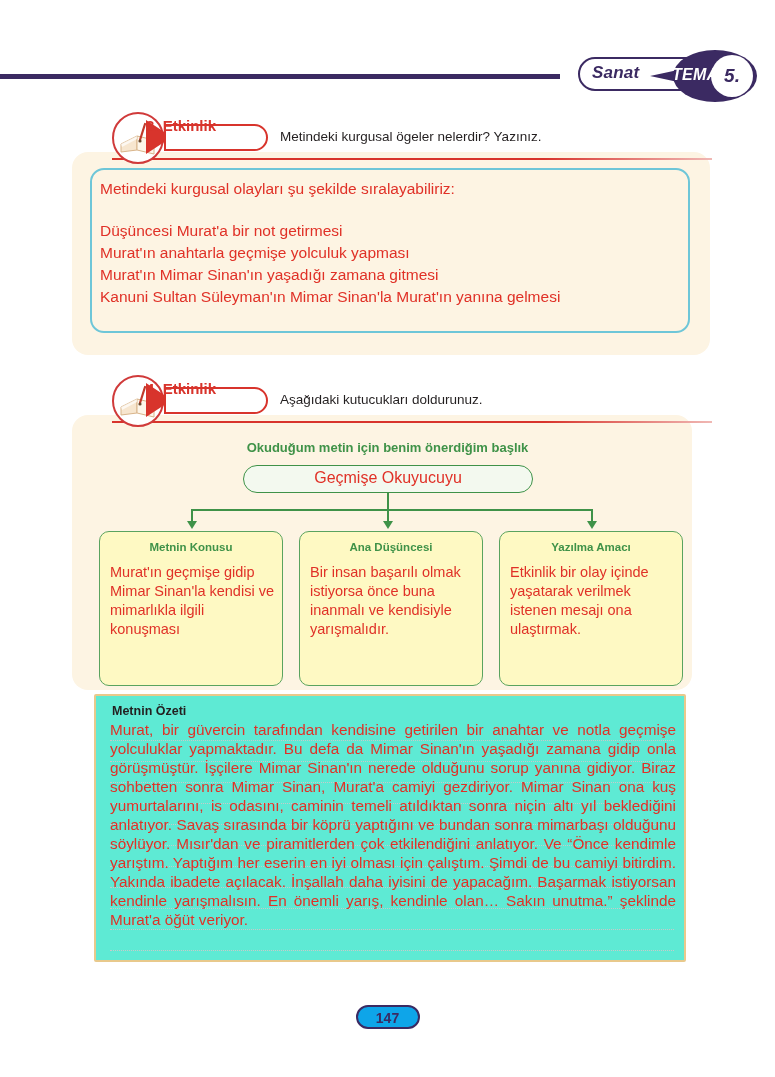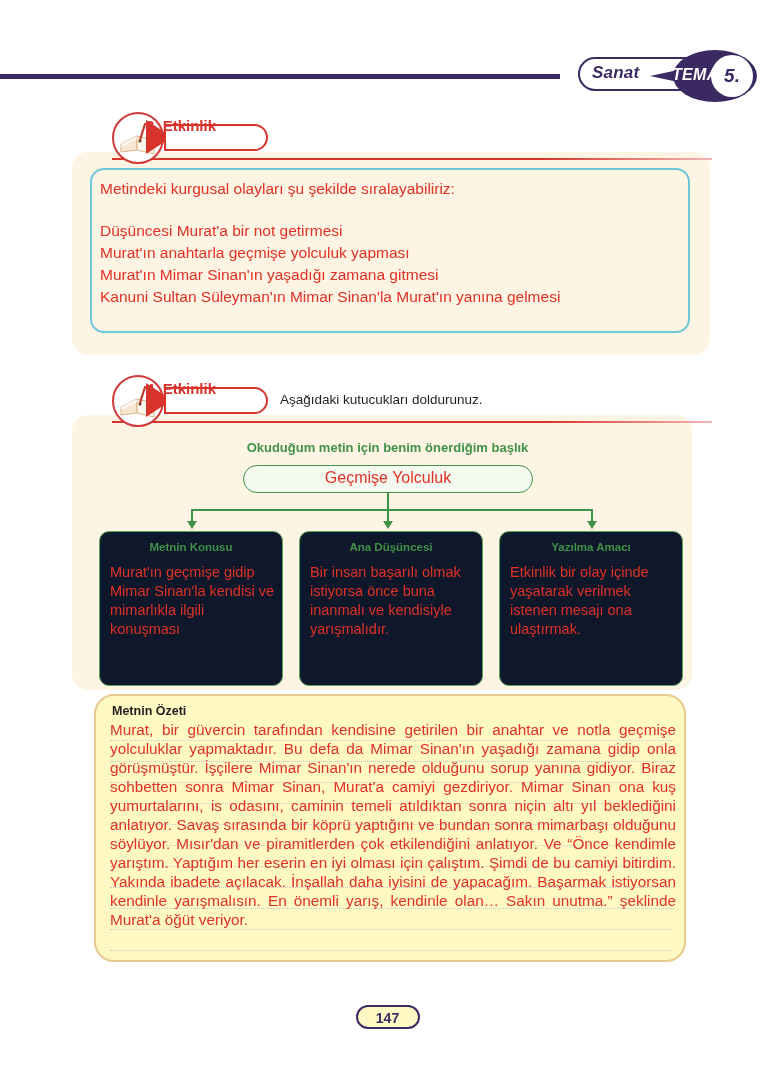--- a/index.html
+++ b/index.html
@@ -260,21 +260,21 @@
     border-right: 5px solid transparent;
     border-top: 8px solid #3f9248;
   }
 
   .leaf-box {
     position: absolute;
     top: 531px;
     height: 155px;
     border: 1.5px solid #5aa35f;
     border-radius: 10px;
-    background: #0f172a;
+    background: #fef9c3;
     box-sizing: border-box;
   }
   #leaf-1 { left: 99px; width: 184px; }
   #leaf-2 { left: 299px; width: 184px; }
   #leaf-3 { left: 499px; width: 184px; }
 
   .leaf-title {
     position: absolute;
     left: 0;
     top: 9px;
@@ -295,22 +295,22 @@
   }
 
   
   #summary-box {
     position: absolute;
     left: 94px;
     top: 694px;
     width: 592px;
     height: 268px;
     border: 2px solid #e8c98c;
-    border-radius: 20px;
-    background: #fef9c3;
+    border-radius: 2px;
+    background: #5eead4;
     box-sizing: border-box;
   }
   #summary-label {
     position: absolute;
     left: 16px;
     top: 8px;
     font-size: 12.5px;
     font-weight: bold;
     color: #231f20;
   }
@@ -340,21 +340,21 @@
     top: 1005px;
     width: 64px;
     height: 24px;
     line-height: 22px;
     text-align: center;
     border: 2px solid #3b2a62;
     border-radius: 12px;
     font-size: 14px;
     font-weight: bold;
     color: #3b2a62;
-    background: #fef9c3;
+    background: #0ea5e9;
     box-sizing: border-box;
   }
 </style>
 </head>
 <body>
 
 <div class="top-rule"></div>
 
 <div class="tema-badge">
   <div class="tema-pill"></div>
@@ -380,20 +380,21 @@
       <path d="M7 30 L23 22 L23 25 L8 33 Z" fill="#ffffff" opacity="0.7"></path>
       <line x1="31" y1="10" x2="26" y2="26" stroke="#c0392b" stroke-width="2.2" stroke-linecap="round"></line>
       <circle cx="26" cy="27" r="1.6" fill="#6b4a2f"></circle>
     </svg>
   </div>
   <div class="act-banner">
     <div class="arrowhead"></div>
     <div class="pill"></div>
   </div>
   <div class="act-label">3. Etkinlik</div>
+  <div class="act-text">Metindeki kurgusal ögeler nelerdir? Yazınız.</div>
 </div>
 
 <div id="answer-box">
   <div class="ans-line" style="top:10px;">Metindeki kurgusal olayları şu şekilde sıralayabiliriz:</div>
   <div class="ans-line" style="top:52px;">Düşüncesi Murat'a bir not getirmesi</div>
   <div class="ans-line" style="top:74px;">Murat'ın anahtarla geçmişe yolculuk yapması</div>
   <div class="ans-line" style="top:96px;">Murat'ın Mimar Sinan'ın yaşadığı zamana gitmesi</div>
   <div class="ans-line" style="top:118px;">Kanuni Sultan Süleyman'ın Mimar Sinan'la Murat'ın yanına gelmesi</div>
 </div>
 
@@ -411,21 +412,21 @@
   <div class="act-banner">
     <div class="arrowhead"></div>
     <div class="pill"></div>
   </div>
   <div class="act-label">4. Etkinlik</div>
   <div class="act-text">Aşağıdaki kutucukları doldurunuz.</div>
 </div>
 
 <div class="diag-heading">Okuduğum metin için benim önerdiğim başlık</div>
 <div id="title-box"></div>
-<div id="title-answer">Geçmişe Yolculuk</div>
+<div id="title-answer">Geçmişe Okuyucuyu</div>
 
 <div class="connector" style="left:387px; top:493px; width:1.5px; height:17px;"></div>
 <div class="connector" style="left:191px; top:509px; width:401px; height:1.5px;"></div>
 <div class="connector" style="left:191px; top:509px; width:1.5px; height:14px;"></div>
 <div class="connector" style="left:387px; top:509px; width:1.5px; height:14px;"></div>
 <div class="connector" style="left:591px; top:509px; width:1.5px; height:14px;"></div>
 <div class="arrow-down" style="left:187px; top:521px;"></div>
 <div class="arrow-down" style="left:383px; top:521px;"></div>
 <div class="arrow-down" style="left:587px; top:521px;"></div>
 

